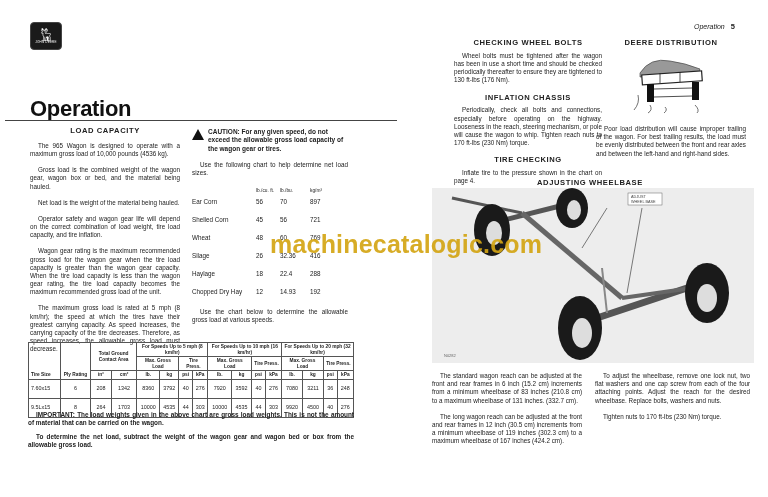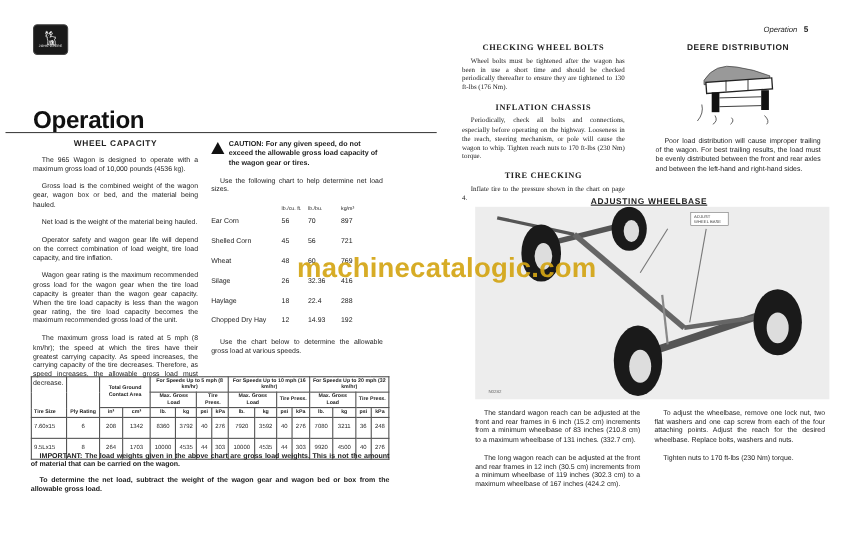--- a/index.html
+++ b/index.html
@@ -38,21 +38,21 @@
 
 <div class="abs logo">
   <span class="deer">🦌︎</span>
   <span class="brand">JOHN DEERE</span>
 </div>
 
 <div class="abs title">Operation</div>
 <div class="abs rule"></div>
 
 <div class="col" style="left:30px; top:126px; width:150px;">
-  <div class="h" style="margin-bottom:6px;">WHEEL CAPACITY</div>
+  <div class="h" style="margin-bottom:6px;">LOAD CAPACITY</div>
   <div class="p para">The 965 Wagon is designed to operate with a maximum gross load of 10,000 pounds (4536 kg).</div>
   <div class="p para">Gross load is the combined weight of the wagon gear, wagon box or bed, and the material being hauled.</div>
   <div class="p para">Net load is the weight of the material being hauled.</div>
   <div class="p para">Operator safety and wagon gear life will depend on the correct combination of load weight, tire load capacity, and tire inflation.</div>
   <div class="p para">Wagon gear rating is the maximum recommended gross load for the wagon gear when the tire load capacity is greater than the wagon gear capacity. When the tire load capacity is less than the wagon gear rating, the tire load capacity becomes the maximum recommended gross load of the unit.</div>
   <div class="p para">The maximum gross load is rated at 5 mph (8 km/hr); the speed at which the tires have their greatest carrying capacity. As speed increases, the carrying capacity of the tire decreases. Therefore, as speed increases, the allowable gross load must decrease.</div>
 </div>
 
 <div class="col" style="left:192px; top:128px; width:156px;">
   <div class="caution">
@@ -182,21 +182,21 @@
 </tbody>
   </table>
 
 <div class="abs p important" style="left:28px; top:411px; width:326px;">IMPORTANT: The load weights given in the above chart are gross load weights. This is not the amount of material that can be carried on the wagon.</div>
 <div class="abs p important" style="left:28px; top:433px; width:326px;">To determine the net load, subtract the weight of the wagon gear and wagon bed or box from the allowable gross load.</div>
 
 <div class="abs page-hdr" style="left:694px; top:22px;">
   <span>Operation</span><span class="page-num">5</span>
 </div>
 
-<div class="col" style="left:420px; top:38px; width:148px;font-family:Liberation Serif, serif;">
+<div class="col" style="left:454px; top:38px; width:148px;">
   <div class="h" style="margin-bottom:4px;">CHECKING WHEEL BOLTS</div>
   <div class="p" style="margin-bottom:8px;">Wheel bolts must be tightened after the wagon has been in use a short time and should be checked periodically thereafter to ensure they are tightened to 130 ft-lbs (176 Nm).</div>
   <div class="h" style="margin-bottom:4px;">INFLATION CHASSIS</div>
   <div class="p" style="margin-bottom:8px;">Periodically, check all bolts and connections, especially before operating on the highway. Looseness in the reach, steering mechanism, or pole will cause the wagon to whip. Tighten reach nuts to 170 ft-lbs (230 Nm) torque.</div>
   <div class="h" style="margin-bottom:4px;">TIRE CHECKING</div>
   <div class="p">Inflate tire to the pressure shown in the chart on page 4.</div>
 </div>
 
 <div class="abs h" style="left:596px; top:38px; width:150px;">DEERE DISTRIBUTION</div>
 
@@ -207,21 +207,21 @@
   <line x1="60" y1="17" x2="60" y2="27" stroke="#222" stroke-width="0.8"></line>
   <rect x="27" y="29" width="7" height="18" fill="#111"></rect>
   <rect x="72" y="27" width="7" height="18" fill="#111"></rect>
   <line x1="34" y1="34" x2="72" y2="33" stroke="#222" stroke-width="0.8"></line>
   <line x1="34" y1="42" x2="72" y2="41" stroke="#222" stroke-width="0.8"></line>
   <path d="M14 55 Q20 48 18 40 M30 50 Q33 55 28 58 M45 52 Q48 55 44 58 M75 50 Q80 55 77 58" stroke="#333" fill="none" stroke-width="0.7"></path>
 </svg>
 
 <div class="abs p" style="left:596px; top:125px; width:150px;">Poor load distribution will cause improper trailing of the wagon. For best trailing results, the load must be evenly distributed between the front and rear axles and between the left-hand and right-hand sides.</div>
 
-<div class="abs h" style="left:500px; top:178px; width:180px;text-decoration:underline;">ADJUSTING WHEELBASE</div>
+<div class="abs h" style="left:500px; top:178px; width:180px;">ADJUSTING WHEELBASE</div>
 
 <div class="abs photo">
   <svg width="322" height="175" viewBox="0 0 322 175">
     <line x1="20" y1="10" x2="90" y2="25" stroke="#555" stroke-width="3"></line>
     <line x1="60" y1="35" x2="140" y2="15" stroke="#555" stroke-width="5"></line>
     <line x1="90" y1="25" x2="190" y2="110" stroke="#666" stroke-width="5"></line>
     <line x1="150" y1="135" x2="270" y2="95" stroke="#555" stroke-width="7"></line>
     <line x1="190" y1="110" x2="260" y2="100" stroke="#666" stroke-width="4"></line>
     <line x1="150" y1="60" x2="175" y2="20" stroke="#777" stroke-width="1"></line>
     <line x1="195" y1="105" x2="210" y2="20" stroke="#777" stroke-width="1"></line>

